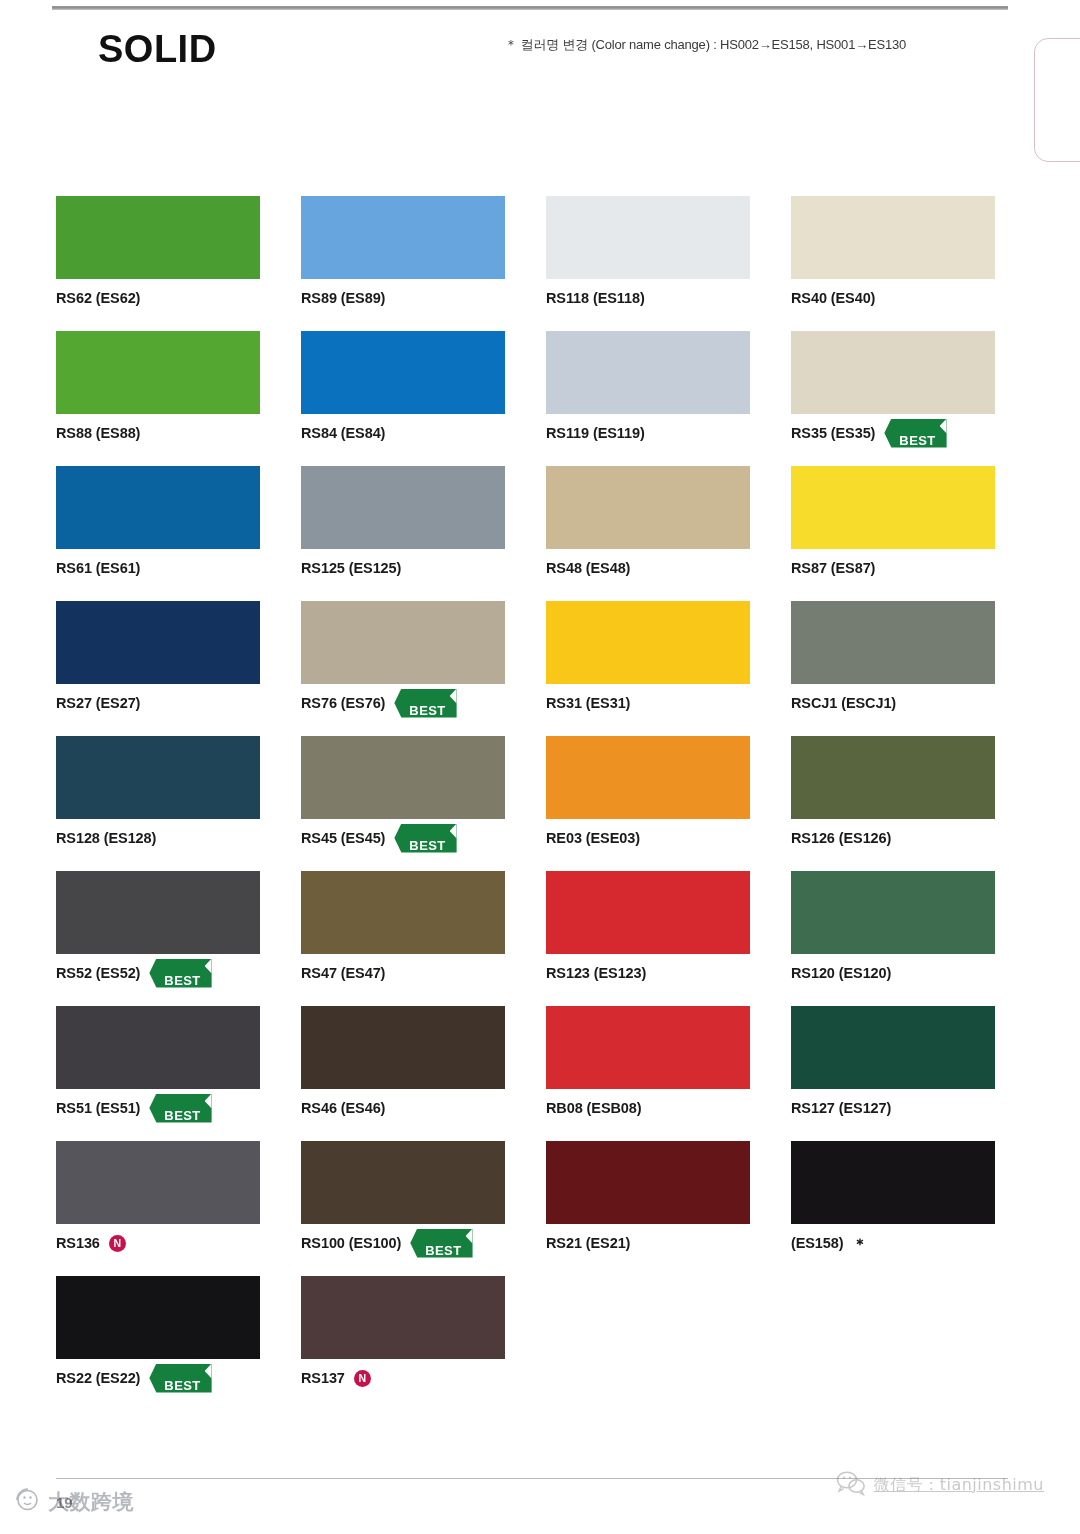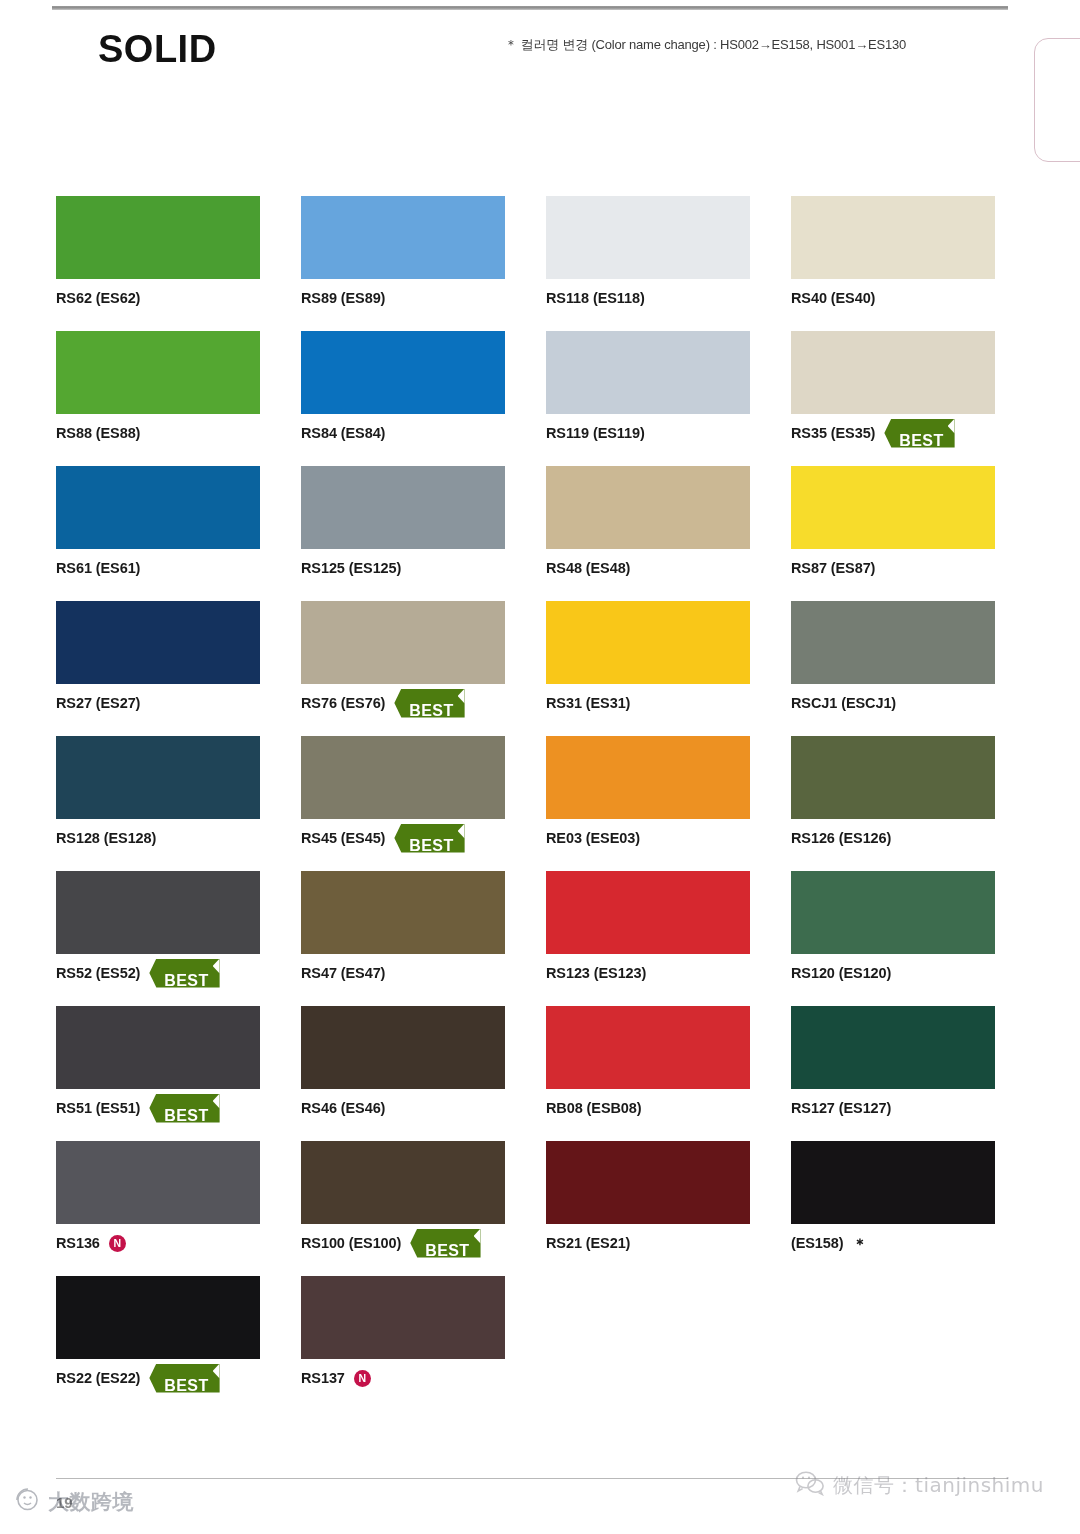--- a/index.html
+++ b/index.html
@@ -102,23 +102,23 @@
     font-size: 14.5px;
     font-weight: bold;
     color: #1a1a1a;
     letter-spacing: -0.1px;
   }
 
   
   .badge-best {
     display: inline-block;
     position: relative;
-    background: #4d7c0f;
+    background: #15803d;
     color: #ffffff;
-    font-size: 16px;
+    font-size: 13px;
     font-weight: bold;
     letter-spacing: 0.4px;
     line-height: 15px;
     height: 15px;
     padding: 14px 11px 0 15px;
     clip-path: polygon(7px 0, 100% 0, 100% 100%, 7px 100%, 0 50%);
   }
   .badge-best::after {
     content: "";
     position: absolute;
@@ -176,23 +176,24 @@
     position: absolute;
     right: 36px;
     top: 1470px;
     display: flex;
     align-items: center;
     gap: 8px;
     opacity: 0.42;
     color: #7f7f88;
   }
   .wm-wechat-text {
-    font-size: 20px;
+    font-size: 16px;
     letter-spacing: 0.5px;
     font-family: "DejaVu Sans", "Liberation Sans", sans-serif;
+    text-decoration: underline;
   }
   .wm-bottom-left {
     position: absolute;
     left: 14px;
     top: 1486px;
     display: flex;
     align-items: center;
     gap: 0;
     opacity: 0.30;
     color: #0f172a;

